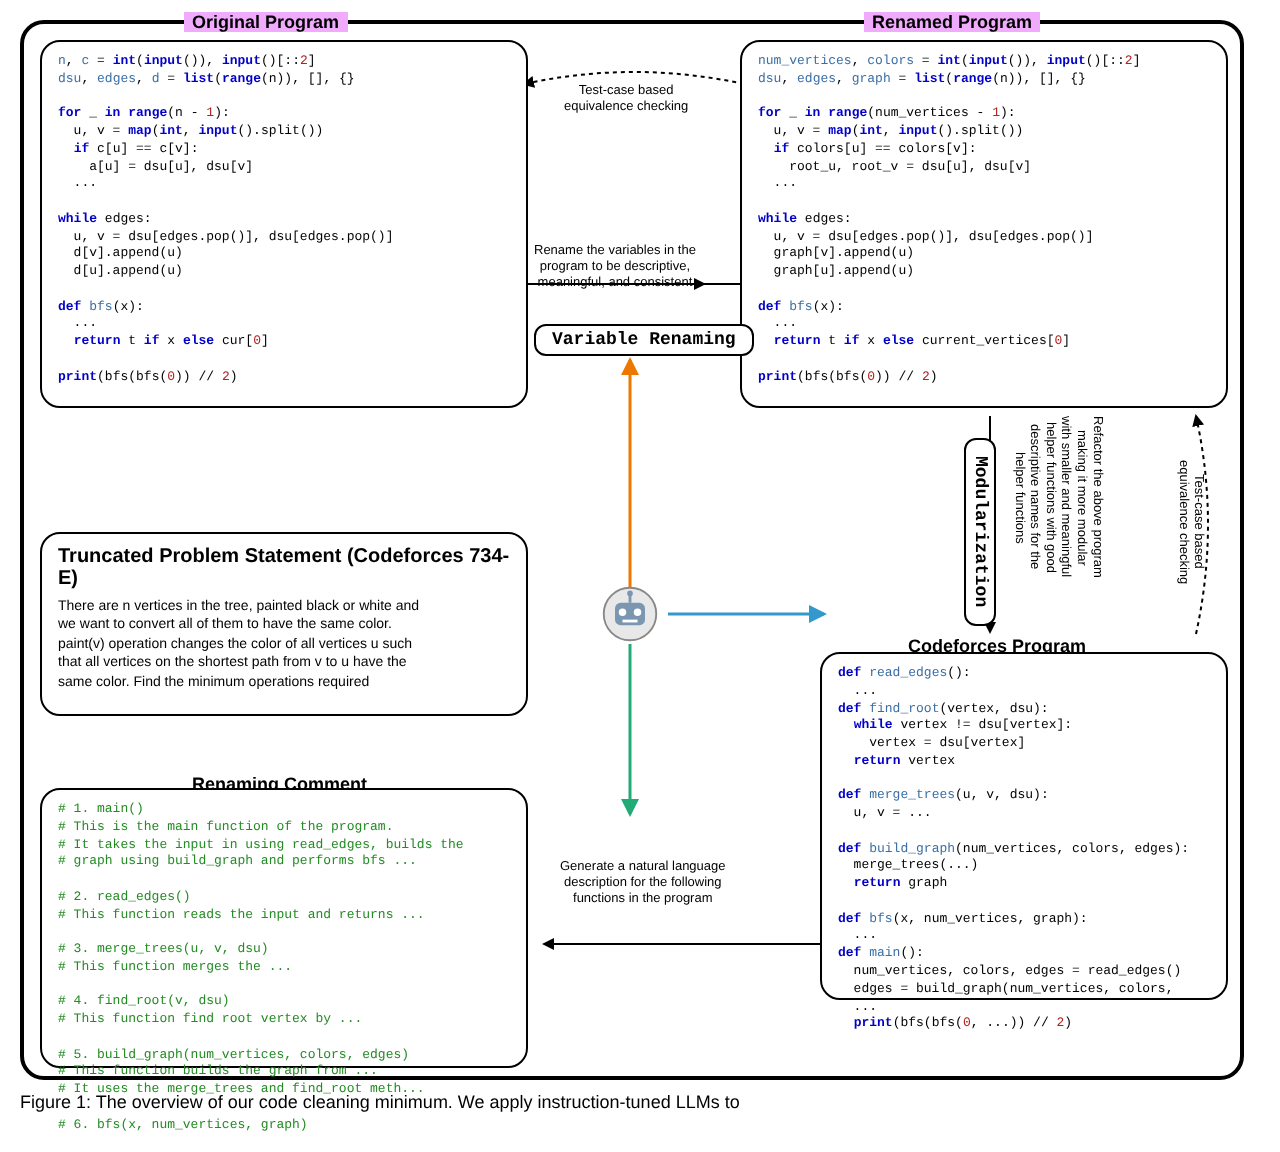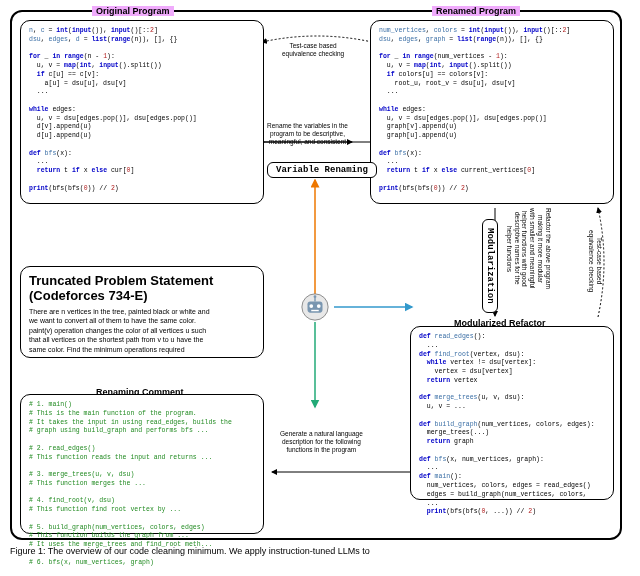--- a/index.html
+++ b/index.html
@@ -119,21 +119,21 @@
     <path d="M 483 196 L 483 304" stroke="#000" stroke-width="1" fill="none" marker-end="url(#ah)"></path>
 
     <path d="M 586 305 Q 598 250 586 196" stroke="#000" stroke-width="1" fill="none" stroke-dasharray="2,2" marker-end="url(#ah)"></path>
 
     <path d="M 398 460 L 260 460" stroke="#000" stroke-width="1" fill="none" marker-end="url(#ah)"></path>
   </svg>
 
   <div class="title" style="left:80px; top:-6px; background:#f0abfc; padding:0 4px;">Original Program</div>
   <div class="title" style="left:420px; top:-6px; background:#f0abfc; padding:0 4px;">Renamed Program</div>
   <div class="title" style="left:80px; top:375px; background:#fff; padding:0 4px;">Renaming Comment</div>
-  <div class="title" style="left:438px; top:306px; background:#fff; padding:0 4px;">Modularized Refactor</div>
+  <div class="title" style="left:438px; top:306px; background:#fff; padding:0 4px;">Codeforces Program</div>
 
   <div class="box" style="left:8px; top:8px; width:244px; height:184px;">
     <div class="code"><span class="fn">n</span>, <span class="fn">c</span> = <span class="kw">int</span>(<span class="kw">input</span>()), <span class="kw">input</span>()[::<span class="num">2</span>]
 <span class="fn">dsu</span>, <span class="fn">edges</span>, <span class="fn">d</span> = <span class="kw">list</span>(<span class="kw">range</span>(n)), [], {}
 
 <span class="kw">for</span> _ <span class="kw">in</span> <span class="kw">range</span>(n - <span class="num">1</span>):
   u, v = <span class="kw">map</span>(<span class="kw">int</span>, <span class="kw">input</span>().split())
   <span class="kw">if</span> c[u] == c[v]:
     a[u] = dsu[u], dsu[v]
   ...
@@ -166,21 +166,21 @@
   graph[u].append(u)
 
 <span class="kw">def</span> <span class="fn">bfs</span>(x):
   ...
   <span class="kw">return</span> t <span class="kw">if</span> x <span class="kw">else</span> current_vertices[<span class="num">0</span>]
 
 <span class="kw">print</span>(bfs(bfs(<span class="num">0</span>)) // <span class="num">2</span>)</div>
   </div>
 
   <div class="box" style="left:8px; top:254px; width:244px; height:92px;">
-    <div style="font-weight:bold; font-size:13px; margin-bottom:4px;">Truncated Problem Statement (Codeforces 734-E)</div>
+    <div style="font-weight:bold; font-size:10px; margin-bottom:4px;">Truncated Problem Statement (Codeforces 734-E)</div>
     <div style="font-size:7px; line-height:1.35; white-space:pre-line;">There are n vertices in the tree, painted black or white and
 we want to convert all of them to have the same color.
 paint(v) operation changes the color of all vertices u such
 that all vertices on the shortest path from v to u have the
 same color. Find the minimum operations required</div>
   </div>
 
   <div class="robot" style="left:288px; top:280px;">
     <svg viewBox="0 0 32 32" width="30" height="30">
       <circle cx="16" cy="16" r="14" fill="#e8e8e8" stroke="#888"></circle>

